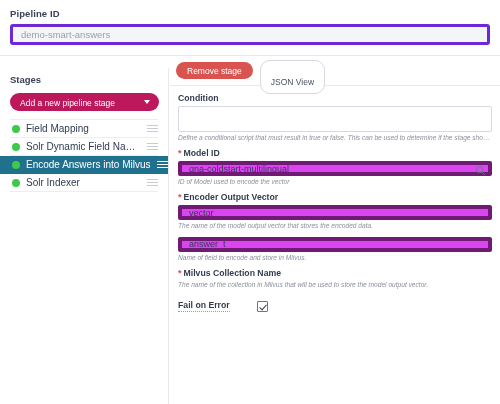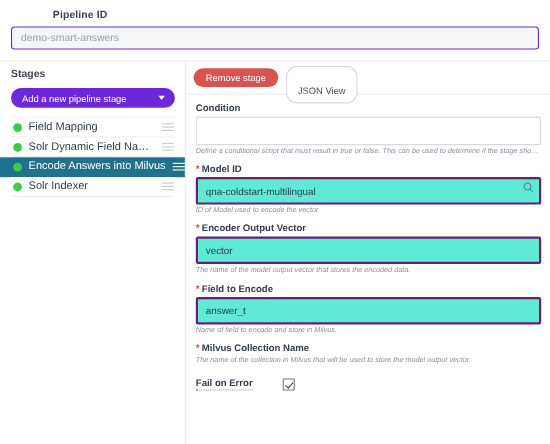--- a/index.html
+++ b/index.html
@@ -20,56 +20,55 @@
   .pipeline-section {
     padding: 8px 10px 10px 10px;
     border-bottom: 1px solid #e8eaed;
   }
   .field-label {
     font-size: 9.5px;
     font-weight: bold;
     color: #3c4257;
     margin-bottom: 5px;
     letter-spacing: 0.1px;
-    margin-left: 38px;
   }
   .pipeline-input {
     width: 100%;
     height: 21px;
     background: #f4f5f7;
-    border: 1px solid #6d28d9;
+    border: 3px solid #6d28d9;
     border-radius: 3px;
     font-size: 9.5px;
     color: #9aa0ac;
     padding: 0 8px;
     line-height: 19px;
     font-family: "Liberation Sans", sans-serif;
   }
 
   
   .stages-wrap {
     position: absolute;
-    left: 0; top: 56px;
+    left: 0; top: 68px;
     width: 169px;
     bottom: 0;
     border-right: 1px solid #e8eaed;
     background: #ffffff;
     padding: 6px 10px 0 10px;
   }
   .stages-title {
     font-size: 9.5px;
     font-weight: bold;
     color: #3c4257;
     margin-bottom: 7px;
   }
   .add-stage-btn {
     position: relative;
     width: 149px;
     height: 18px;
-    background: #6d28d9;
+    background: #be185d;
     border-radius: 9px;
     color: #ffffff;
     font-size: 8.5px;
     line-height: 18px;
     padding-left: 10px;
     cursor: pointer;
     border: none;
     text-align: left;
     font-family: "Liberation Sans", sans-serif;
     white-space: nowrap;
@@ -200,28 +199,28 @@
     resize: none;
     font-size: 8.5px;
     font-family: "Liberation Sans", sans-serif;
     padding: 3px 5px;
     color: #2f3b52;
     background: #ffffff;
     display: block;
   }
   .txtinput {
     width: 100%;
-    height: 25px;
-    border: 2px solid #701a75;
+    height: 15px;
+    border: 4px solid #701a75;
     border-radius: 2px;
     font-size: 9px;
     font-family: "Liberation Sans", sans-serif;
     padding: 0 7px;
     color: #2f3b52;
-    background: #5eead4;
+    background: #d946ef;
     display: block;
   }
   .input-with-icon { position: relative; }
   .input-with-icon .txtinput { padding-right: 20px; }
   .search-ico {
     position: absolute;
     right: 6px; top: 4px;
     width: 11px; height: 11px;
     pointer-events: none;
   }
@@ -352,21 +351,20 @@
         <div class="helper">ID of Model used to encode the vector</div>
       </div>
 
       <div class="form-field">
         <label class="lbl"><span class="req">*</span><span>Encoder Output Vector</span></label>
         <input class="txtinput" type="text" value="vector" style="">
         <div class="helper">The name of the model output vector that stores the encoded data.</div>
       </div>
 
       <div class="form-field">
-        <label class="lbl"><span class="req">*</span><span>Field to Encode</span></label>
         <input class="txtinput" type="text" value="answer_t" style="">
         <div class="helper">Name of field to encode and store in Milvus.</div>
       </div>
 
       <div class="form-field">
         <label class="lbl"><span class="req">*</span><span>Milvus Collection Name</span></label>
         <div class="helper">The name of the collection in Milvus that will be used to store the model output vector.</div>
       </div>
 
       <div class="checkbox-row">

